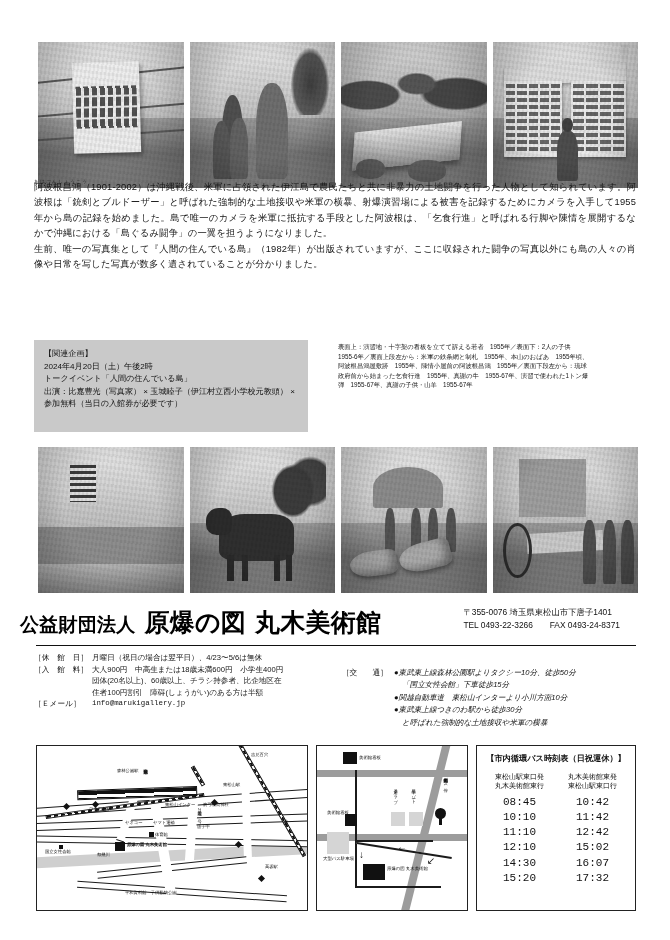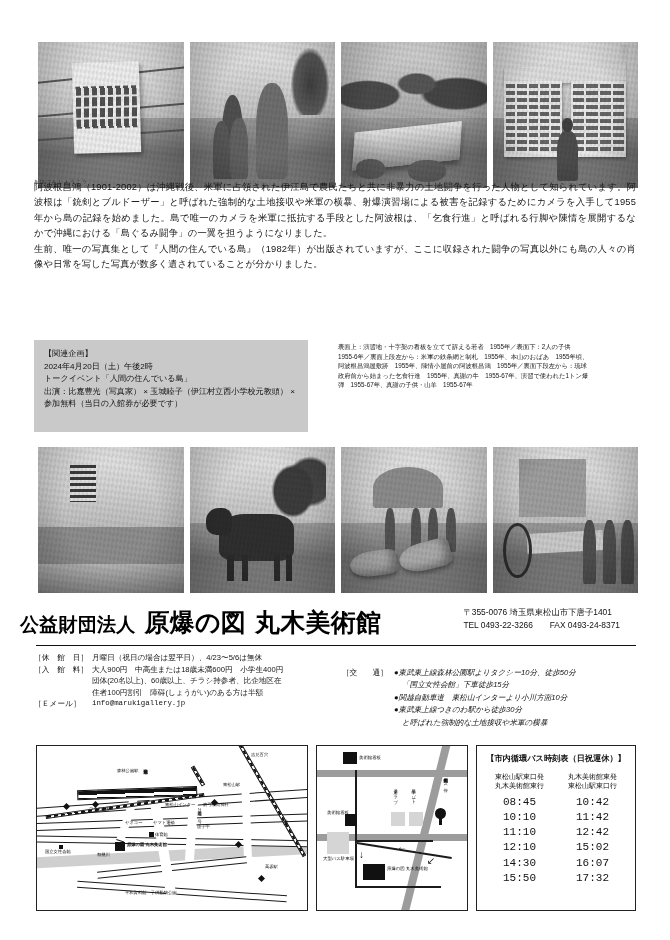--- a/index.html
+++ b/index.html
@@ -702,21 +702,21 @@
         </div>
         <div class="tt-rowline">
           <div>12:10</div>
           <div>15:02</div>
         </div>
         <div class="tt-rowline">
           <div>14:30</div>
           <div>16:07</div>
         </div>
         <div class="tt-rowline">
-          <div>15:50</div>
+          <div>15:20</div>
           <div>17:32</div>
         </div>
       </div>
     </div>
 
   </div>
 
 </div>
 
 </body></html>

